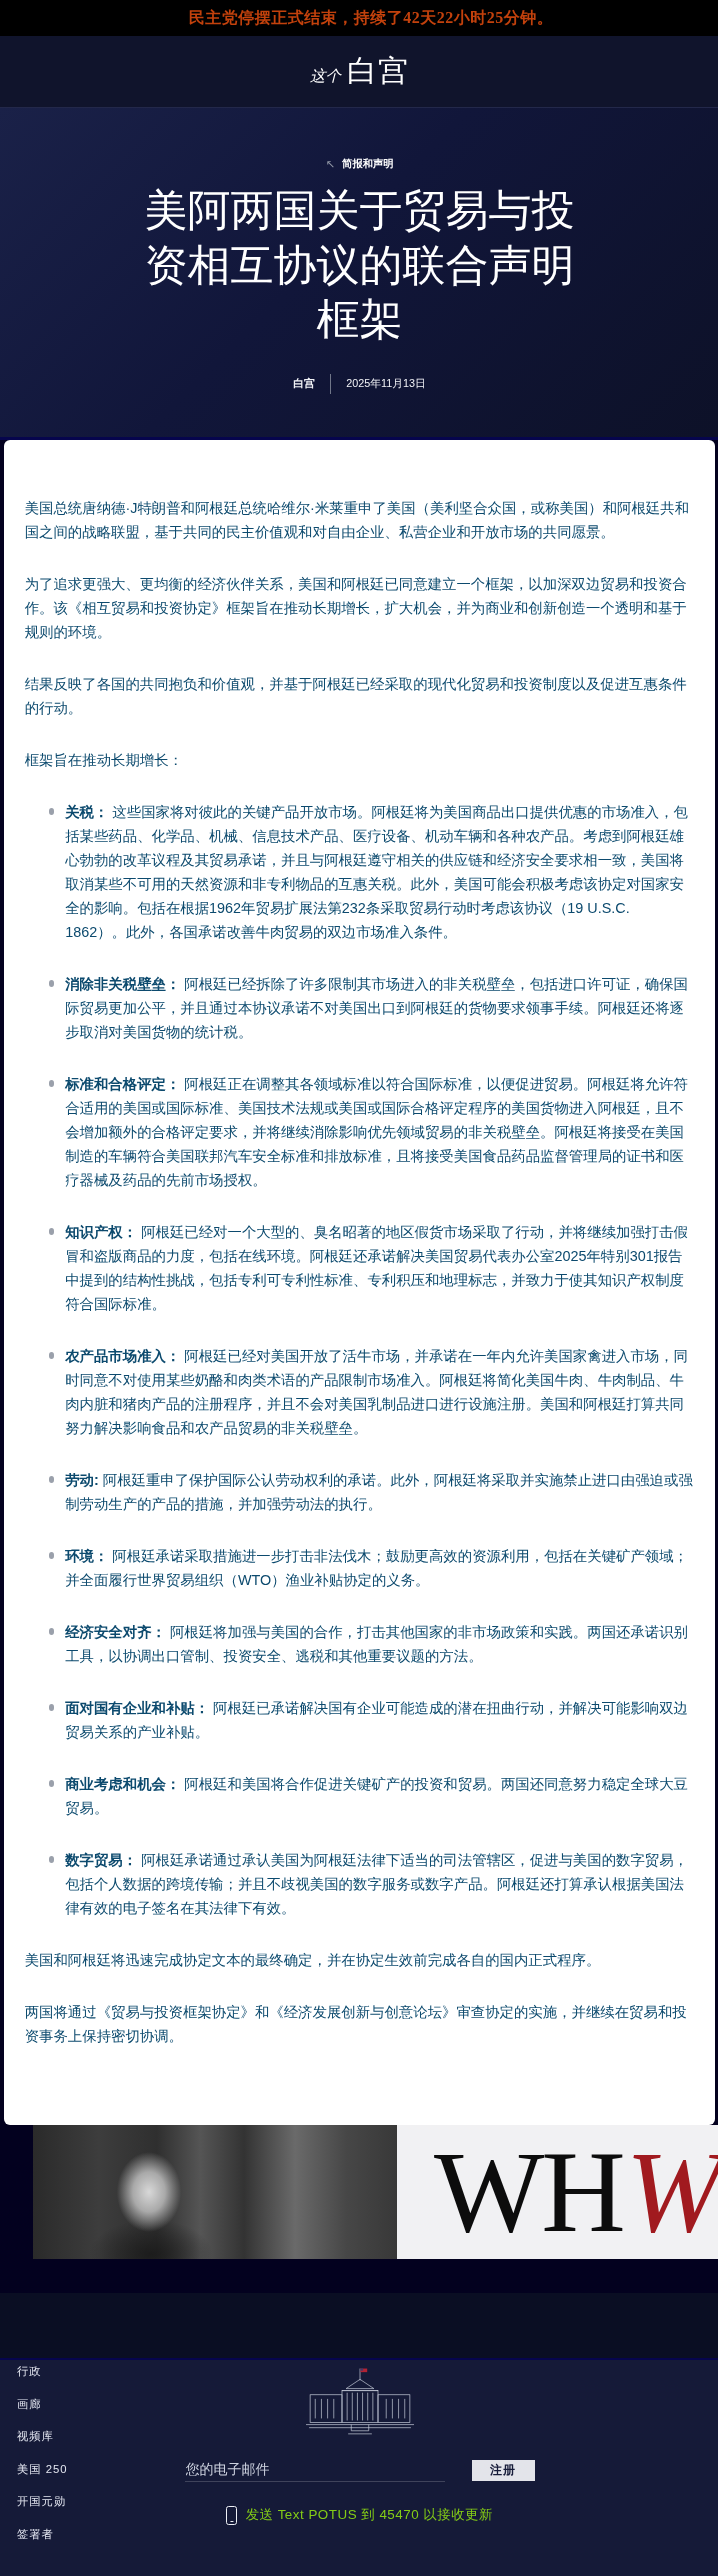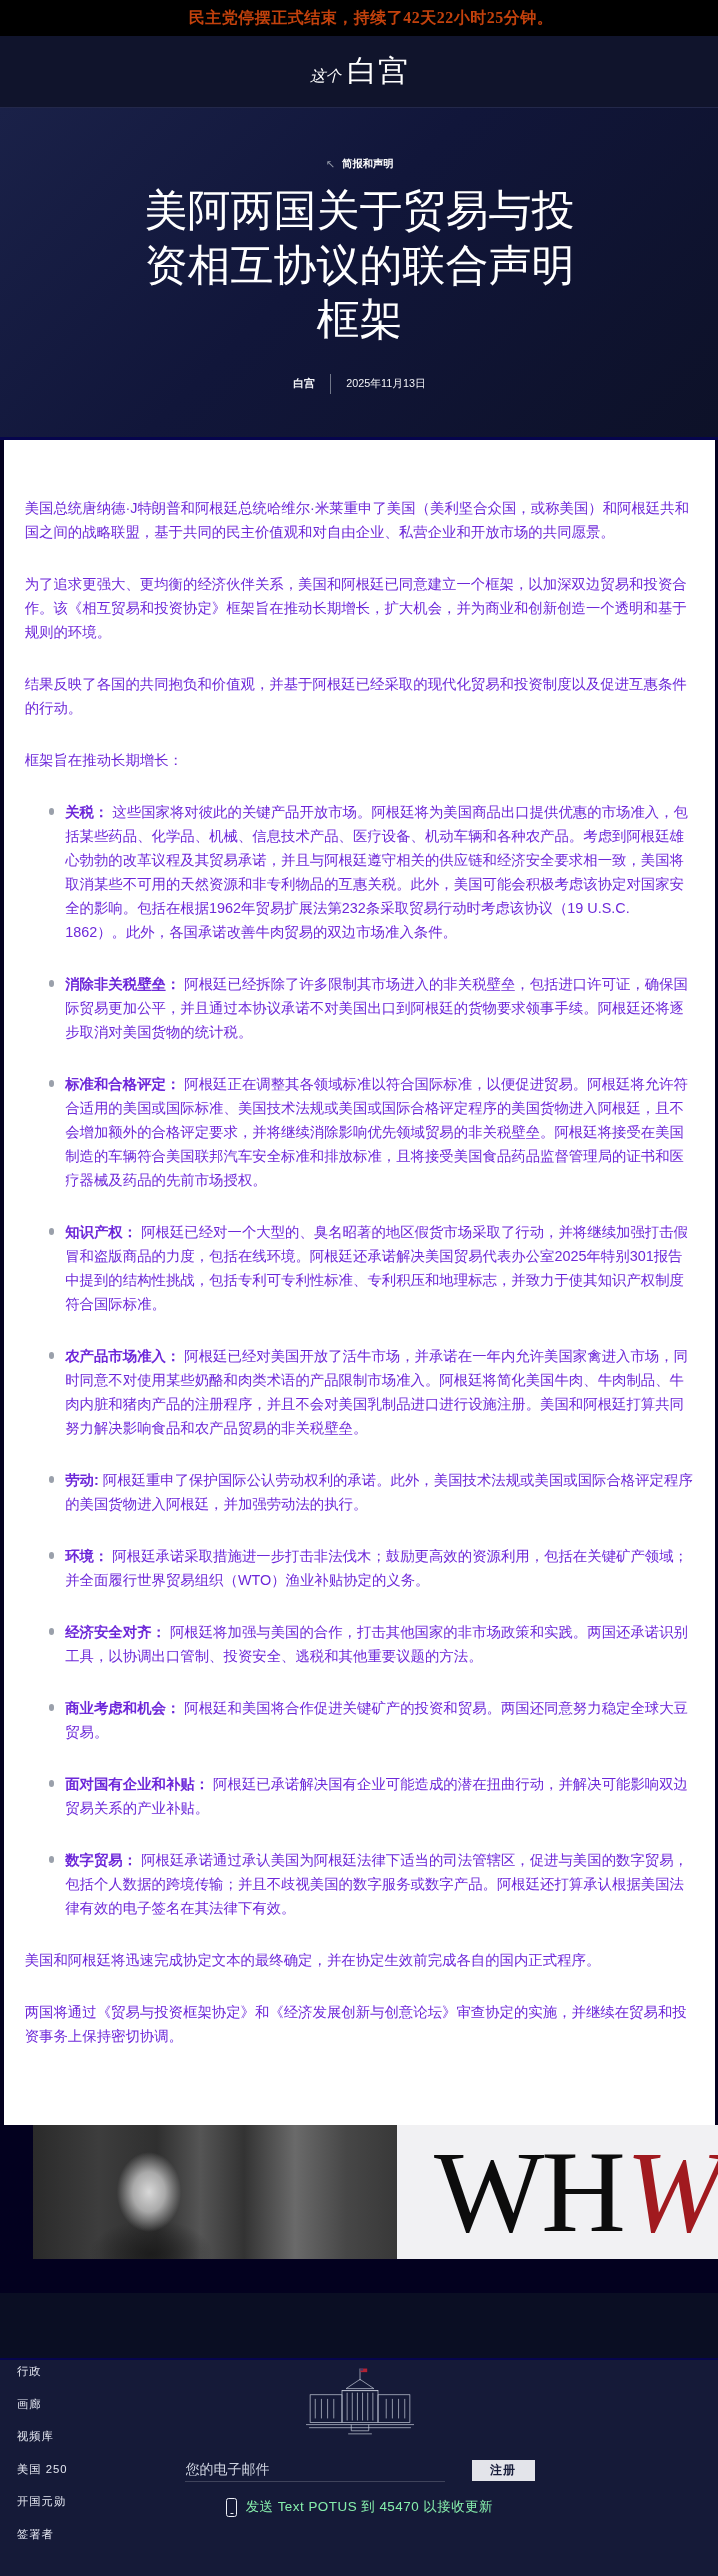--- a/index.html
+++ b/index.html
@@ -54,23 +54,23 @@
     font-size:10.8px;font-weight:bold;color:#f2f3f7;
   }
   .byline .divider{width:0.5px;height:19.6px;background:#707689;}
   .byline .date{font-weight:normal;}
   
   .blue-line{height:3.1px;background:#06054d;}
   .blue-line.thin{height:2.1px;}
   
   .content-wrap{background:#03011f;padding:0 4.1px;}
   .card{
-    background:#ffffff;color:#6d28d9;
+    background:#ffffff;color:#0c4a6e;
     padding:56px 20.6px 77px 20.6px;
-    font-size:14.4px;line-height:24px;
+    font-size:14.4px;line-height:24px;border-radius:6px;
   }
   .card p{margin:0 0 28px 0;}
   .card ul{list-style:none;margin:0 0 0 23px;padding:0;}
   .card li{position:relative;padding-left:17.5px;margin:0 0 28px 0;}
   .card li::before{
     content:"";position:absolute;left:1px;top:8.2px;
     width:5.2px;height:6.7px;border-radius:50%;background:#9aa0ab;
   }
   .card .blabel{font-weight:bold;}
   
@@ -122,23 +122,23 @@
     font-size:14px;color:#e5e5e5;width:258px;padding:2.1px 1px 4.1px 1px;
   }
   .email-input::placeholder{color:#cdd2df;opacity:1;}
   .signup-button{
     background:#e3e4ea;color:#171c3a;border:none;cursor:pointer;
     font-family:"Liberation Sans","DejaVu Sans",sans-serif;
     font-size:12px;font-weight:bold;letter-spacing:1px;
     padding:2.1px 18.5px;height:21px;
   }
   .sms-cta{
-    margin-top:16px;
+    margin-top:24px;
     display:flex;align-items:center;justify-content:center;gap:8.2px;
-    font-size:13.4px;color:#86efac;letter-spacing:0.5px;cursor:pointer;
+    font-size:13.4px;color:#84cc16;letter-spacing:0.5px;cursor:pointer;
   }
   .phone-icon{
     width:9.3px;height:16.5px;border:1px solid #eef0f6;border-radius:2.6px;
     display:inline-block;position:relative;
   }
   .phone-icon::after{
     content:"";position:absolute;left:50%;bottom:1.5px;transform:translateX(-50%);
     width:3.1px;height:1px;background:#eef0f6;
   }
 </style>
@@ -176,25 +176,25 @@
     <p>美国总统唐纳德·J特朗普和阿根廷总统哈维尔·米莱重申了美国（美利坚合众国，或称美国）和阿根廷共和国之间的战略联盟，基于共同的民主价值观和对自由企业、私营企业和开放市场的共同愿景。</p>
     <p>为了追求更强大、更均衡的经济伙伴关系，美国和阿根廷已同意建立一个框架，以加深双边贸易和投资合作。该《相互贸易和投资协定》框架旨在推动长期增长，扩大机会，并为商业和创新创造一个透明和基于规则的环境。</p>
     <p>结果反映了各国的共同抱负和价值观，并基于阿根廷已经采取的现代化贸易和投资制度以及促进互惠条件的行动。</p>
     <p>框架旨在推动长期增长：</p>
     <ul>
       <li><span class="blabel">关税：</span> <span>这些国家将对彼此的关键产品开放市场。阿根廷将为美国商品出口提供优惠的市场准入，包括某些药品、化学品、机械、信息技术产品、医疗设备、机动车辆和各种农产品。考虑到阿根廷雄心勃勃的改革议程及其贸易承诺，并且与阿根廷遵守相关的供应链和经济安全要求相一致，美国将取消某些不可用的天然资源和非专利物品的互惠关税。此外，美国可能会积极考虑该协定对国家安全的影响。包括在根据1962年贸易扩展法第232条采取贸易行动时考虑该协议（19 U.S.C. 1862）。此外，各国承诺改善牛肉贸易的双边市场准入条件。</span></li>
       <li><span class="blabel">消除非关税壁垒：</span> <span>阿根廷已经拆除了许多限制其市场进入的非关税壁垒，包括进口许可证，确保国际贸易更加公平，并且通过本协议承诺不对美国出口到阿根廷的货物要求领事手续。阿根廷还将逐步取消对美国货物的统计税。</span></li>
       <li><span class="blabel">标准和合格评定：</span> <span>阿根廷正在调整其各领域标准以符合国际标准，以便促进贸易。阿根廷将允许符合适用的美国或国际标准、美国技术法规或美国或国际合格评定程序的美国货物进入阿根廷，且不会增加额外的合格评定要求，并将继续消除影响优先领域贸易的非关税壁垒。阿根廷将接受在美国制造的车辆符合美国联邦汽车安全标准和排放标准，且将接受美国食品药品监督管理局的证书和医疗器械及药品的先前市场授权。</span></li>
       <li><span class="blabel">知识产权：</span> <span>阿根廷已经对一个大型的、臭名昭著的地区假货市场采取了行动，并将继续加强打击假冒和盗版商品的力度，包括在线环境。阿根廷还承诺解决美国贸易代表办公室2025年特别301报告中提到的结构性挑战，包括专利可专利性标准、专利积压和地理标志，并致力于使其知识产权制度符合国际标准。</span></li>
       <li><span class="blabel">农产品市场准入：</span> <span>阿根廷已经对美国开放了活牛市场，并承诺在一年内允许美国家禽进入市场，同时同意不对使用某些奶酪和肉类术语的产品限制市场准入。阿根廷将简化美国牛肉、牛肉制品、牛肉内脏和猪肉产品的注册程序，并且不会对美国乳制品进口进行设施注册。美国和阿根廷打算共同努力解决影响食品和农产品贸易的非关税壁垒。</span></li>
-      <li><span class="blabel">劳动:</span> <span>阿根廷重申了保护国际公认劳动权利的承诺。此外，美国技术法规或美国或国际合格评定程序的美国货物进入阿根廷，并加强劳动法的执行。</span></li>
+      <li><span class="blabel">劳动:</span> <span>阿根廷重申了保护国际公认劳动权利的承诺。此外，阿根廷将采取并实施禁止进口由强迫或强制劳动生产的产品的措施，并加强劳动法的执行。</span></li>
       <li><span class="blabel">环境：</span> <span>阿根廷承诺采取措施进一步打击非法伐木；鼓励更高效的资源利用，包括在关键矿产领域；并全面履行世界贸易组织（WTO）渔业补贴协定的义务。</span></li>
       <li><span class="blabel">经济安全对齐：</span> <span>阿根廷将加强与美国的合作，打击其他国家的非市场政策和实践。两国还承诺识别工具，以协调出口管制、投资安全、逃税和其他重要议题的方法。</span></li>
+      <li><span class="blabel">面对国有企业和补贴：</span> <span>阿根廷已承诺解决国有企业可能造成的潜在扭曲行动，并解决可能影响双边贸易关系的产业补贴。</span></li>
       <li><span class="blabel">商业考虑和机会：</span> <span>阿根廷和美国将合作促进关键矿产的投资和贸易。两国还同意努力稳定全球大豆贸易。</span></li>
-      <li><span class="blabel">面对国有企业和补贴：</span> <span>阿根廷已承诺解决国有企业可能造成的潜在扭曲行动，并解决可能影响双边贸易关系的产业补贴。</span></li>
       <li><span class="blabel">数字贸易：</span> <span>阿根廷承诺通过承认美国为阿根廷法律下适当的司法管辖区，促进与美国的数字贸易，包括个人数据的跨境传输；并且不歧视美国的数字服务或数字产品。阿根廷还打算承认根据美国法律有效的电子签名在其法律下有效。</span></li>
     </ul>
     <p>美国和阿根廷将迅速完成协定文本的最终确定，并在协定生效前完成各自的国内正式程序。</p>
     <p style="margin-bottom:0">两国将通过《贸易与投资框架协定》和《经济发展创新与创意论坛》审查协定的实施，并继续在贸易和投资事务上保持密切协调。</p>
   </div>
 </div>
 
 <div class="wire-banner">
   <div class="wire-photo"></div>
   <div class="wire-logo">

